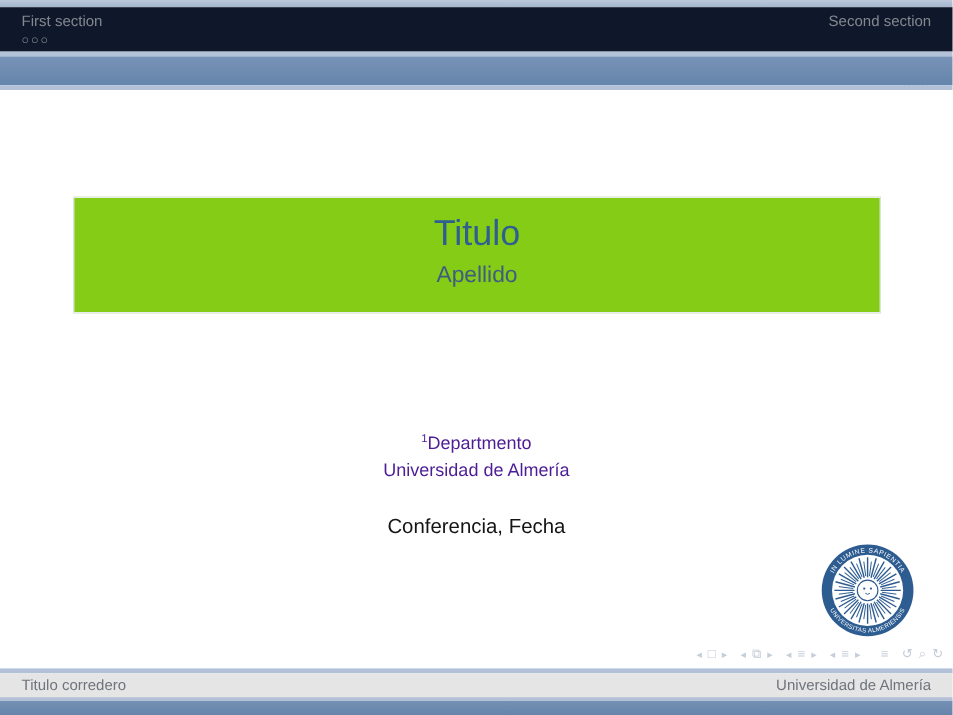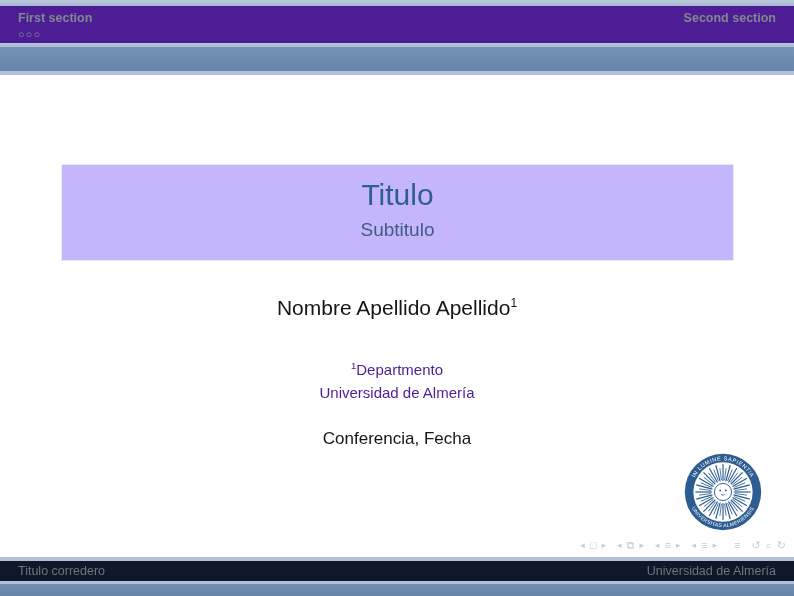--- a/index.html
+++ b/index.html
@@ -6,42 +6,42 @@
   .slide{
     position:relative;width:794px;height:596px;overflow:hidden;
     background:#ffffff;font-family:"Liberation Sans",sans-serif;
     -webkit-font-smoothing:antialiased;
   }
   
   .top-edge{position:absolute;left:0;right:0;top:0;height:6px;
     background:linear-gradient(#bcc9db,#a2b6ce);}
   .header-band{position:absolute;left:0;right:0;top:6px;height:37px;
     display:flex;justify-content:space-between;align-items:flex-start;
-    padding:5px 18px 0 18px;box-sizing:border-box;background:#4c1d95;font-weight:bold;}
+    padding:5px 18px 0 18px;box-sizing:border-box;background:#0f172a;}
   .header-sep-a{position:absolute;left:0;right:0;top:43px;height:4px;background:#b2c1d7;}
   .accent-bar{position:absolute;left:0;right:0;top:47px;height:24px;
     background:linear-gradient(#7792b6,#6685ab);}
   .header-sep-b{position:absolute;left:0;right:0;top:71px;height:4px;background:#b2c1d7;}
   .footer-sep{position:absolute;left:0;right:0;top:557px;height:4px;background:#b2c1d7;}
   .footer-band{position:absolute;left:0;right:0;top:561px;height:20px;
     display:flex;justify-content:space-between;align-items:center;
-    padding:0 18px;box-sizing:border-box;background:#0f172a;}
+    padding:0 18px;box-sizing:border-box;background:#e5e5e5;}
   .bottom-sep{position:absolute;left:0;right:0;top:581px;height:3px;background:#b2c1d7;}
   .bottom-bar{position:absolute;left:0;right:0;top:584px;height:12px;
     background:linear-gradient(#7590b4,#6584aa);}
 
   
   .sec-col{display:flex;flex-direction:column;}
   .sec-col.right{align-items:flex-end;text-align:right;gap:36px;}
   .sec-label{font-size:12.5px;color:#83888f;line-height:15px;}
   .sec-dots{font-size:10.5px;color:#8e949c;letter-spacing:1.5px;line-height:13px;margin-top:2px;}
 
   
   .titlebox{position:absolute;left:61px;top:164px;width:673px;height:97px;
-    background:#c4b5fd;border:1px solid #e7ecf4;box-sizing:border-box;text-align:center;}
+    background:#84cc16;border:1px solid #e7ecf4;box-sizing:border-box;text-align:center;}
   .title-main{margin-top:11px;font-size:30px;line-height:38px;color:#2f5f90;}
   .title-sub{margin-top:3px;font-size:19px;line-height:26px;color:#3f5d80;}
 
   
   .author-line{position:absolute;left:0;right:0;top:296px;text-align:center;
     font-size:21px;color:#151515;}
   .author-line sup{font-size:12px;vertical-align:super;line-height:0;}
   .institute-block{position:absolute;left:0;right:0;top:359px;text-align:center;
     font-size:15px;line-height:22.5px;color:#4c1d95;}
   .institute-block sup{font-size:9.5px;vertical-align:super;line-height:0;}
@@ -80,26 +80,23 @@
       <span class="sec-dots">○○○</span>
     </div>
   </div>
 
   <div class="header-sep-a"></div>
   <div class="accent-bar"></div>
   <div class="header-sep-b"></div>
 
   <div class="titlebox">
     <div class="title-main">Titulo</div>
-    <div class="title-sub">Subtitulo</div>
-  </div>
-
-  <div class="author-line">
-    <span>Nombre Apellido Apellido</span><sup>1</sup>
-  </div>
+    <div class="title-sub">Apellido</div>
+  </div>
+
 
   <div class="institute-block">
     <div><sup>1</sup><span>Departmento</span></div>
     <div>Universidad de Almería</div>
   </div>
 
   <div class="date-line">Conferencia, Fecha</div>
 
   <svg class="seal" viewBox="0 0 100 100">
     <circle cx="50" cy="50" r="49" fill="#2d5c91"></circle>

